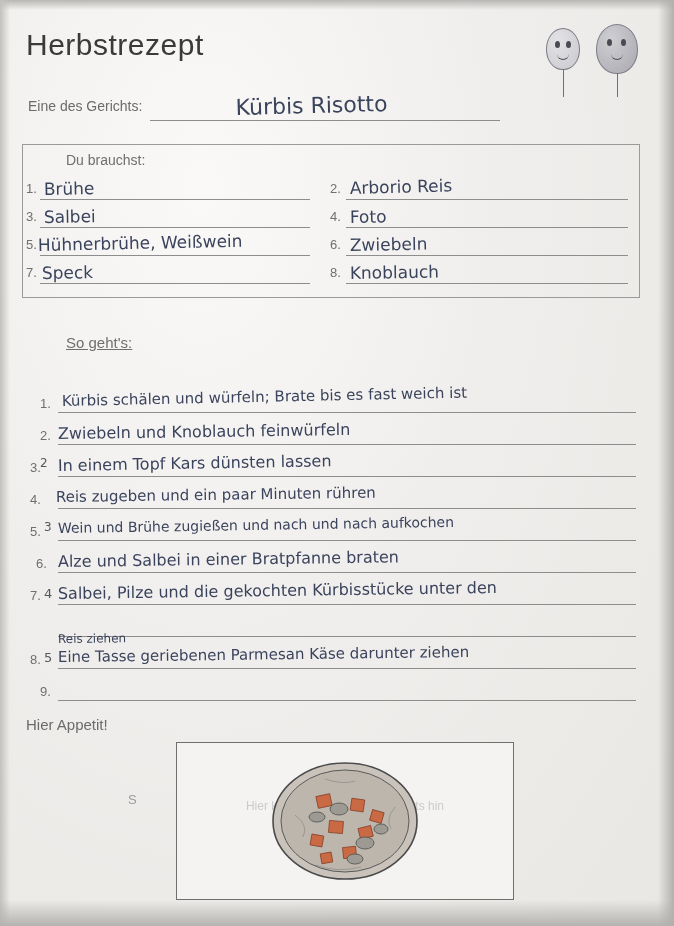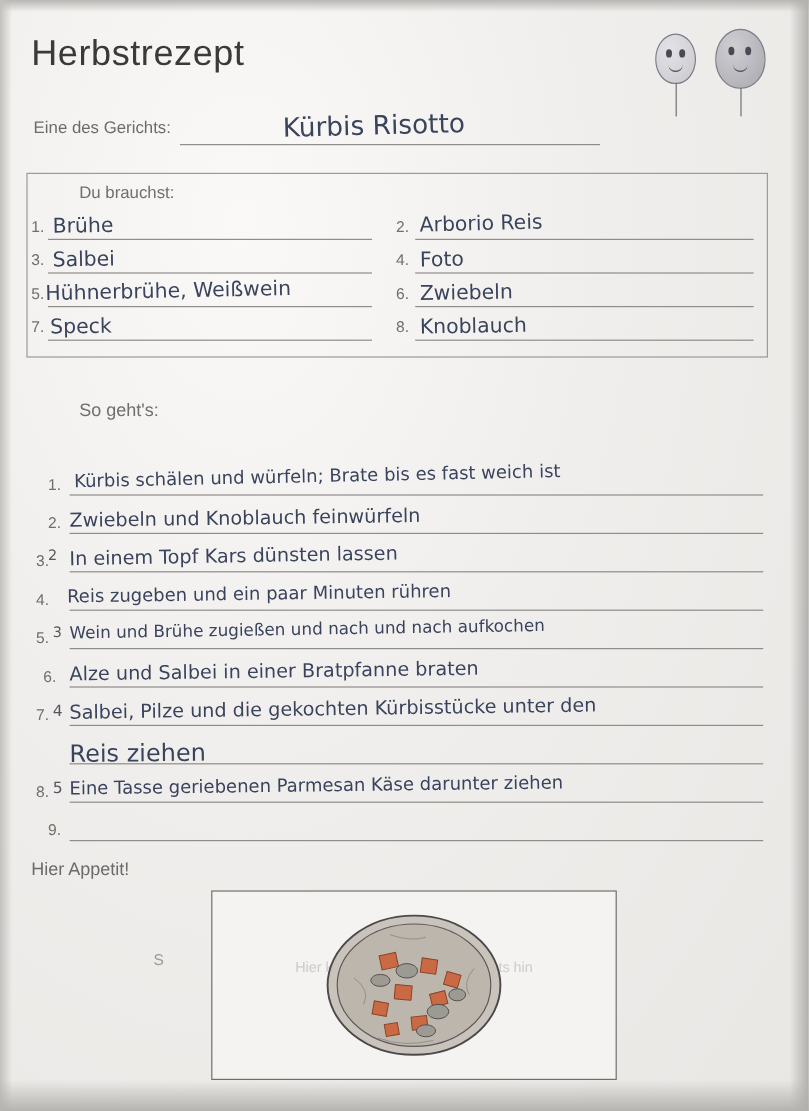--- a/index.html
+++ b/index.html
@@ -197,21 +197,21 @@
 
   <div class="hw ink" style="left:44px; top:179px; font-size:17px; transform:rotate(-1deg);">Brühe</div>
   <div class="hw ink" style="left:350px; top:178px; font-size:17px; transform:rotate(-1.5deg);">Arborio Reis</div>
   <div class="hw ink" style="left:44px; top:207px; font-size:17px; transform:rotate(-1deg);">Salbei</div>
   <div class="hw ink" style="left:350px; top:207px; font-size:17px; transform:rotate(-1deg);">Foto</div>
   <div class="hw ink" style="left:38px; top:235px; font-size:17px; transform:rotate(-1.2deg);">Hühnerbrühe, Weißwein</div>
   <div class="hw ink" style="left:350px; top:235px; font-size:17px; transform:rotate(-1deg);">Zwiebeln</div>
   <div class="hw ink" style="left:42px; top:263px; font-size:17px; transform:rotate(-1deg);">Speck</div>
   <div class="hw ink" style="left:350px; top:263px; font-size:17px; transform:rotate(-1deg);">Knoblauch</div>
 
-  <div class="sub-head" style="top:334px; font-size:15px;">So geht's:</div>
+  <div class="sub-head" style="top:334px; font-size:15px;text-decoration:underline;">So geht's:</div>
 
   <div class="rule" style="left:58px; top:412px; width:578px;"></div>
   <div class="rule" style="left:58px; top:444px; width:578px;"></div>
   <div class="rule" style="left:58px; top:476px; width:578px;"></div>
   <div class="rule" style="left:58px; top:508px; width:578px;"></div>
   <div class="rule" style="left:58px; top:540px; width:578px;"></div>
   <div class="rule" style="left:58px; top:572px; width:578px;"></div>
   <div class="rule" style="left:58px; top:604px; width:578px;"></div>
   <div class="rule" style="left:58px; top:636px; width:578px;"></div>
   <div class="rule" style="left:58px; top:668px; width:578px;"></div>
@@ -232,21 +232,21 @@
   <div class="hw pencil" style="left:44px; top:586px; font-size:13px;">4</div>
   <div class="hw pencil" style="left:44px; top:650px; font-size:13px;">5</div>
 
   <div class="hw ink" style="left:62px; top:392px; font-size:15px; transform:rotate(-1.2deg);">Kürbis schälen und würfeln; Brate bis es fast weich ist</div>
   <div class="hw ink" style="left:58px; top:424px; font-size:16px; transform:rotate(-0.8deg);">Zwiebeln und Knoblauch feinwürfeln</div>
   <div class="hw ink" style="left:58px; top:456px; font-size:16px; transform:rotate(-1deg);">In einem Topf Kars dünsten lassen</div>
   <div class="hw ink" style="left:56px; top:488px; font-size:15px; transform:rotate(-0.8deg);">Reis zugeben und ein paar Minuten rühren</div>
   <div class="hw ink" style="left:58px; top:520px; font-size:14px; transform:rotate(-0.9deg);">Wein und Brühe zugießen und nach und nach aufkochen</div>
   <div class="hw ink" style="left:58px; top:552px; font-size:16px; transform:rotate(-0.8deg);">Alze und Salbei in einer Bratpfanne braten</div>
   <div class="hw ink" style="left:58px; top:584px; font-size:16px; transform:rotate(-0.8deg);">Salbei, Pilze und die gekochten Kürbisstücke unter den</div>
-  <div class="hw ink" style="left:58px; top:616px; font-size:20px; transform:rotate(-0.6deg);">Reis ziehen</div>
+  <div class="hw ink" style="left:58px; top:632px; font-size:12px; transform:rotate(-0.6deg);">Reis ziehen</div>
   <div class="hw ink" style="left:58px; top:648px; font-size:15px; transform:rotate(-0.7deg);">Eine Tasse geriebenen Parmesan Käse darunter ziehen</div>
 
   <div class="printed" style="position:absolute; left:26px; top:716px; font-size:15px;">Hier Appetit!</div>
 
   <div id="photo-box">
     <div id="photo-hint-inner" style="position:absolute; left:18px; top:56px; width:300px; text-align:center; color:#cdcbc9; font-size:12px;">Hier kommt ein Foto des Gerichts hin</div>
     <svg class="dish" viewBox="0 0 180 132">
       <ellipse cx="90" cy="66" rx="72" ry="58" fill="#c9c3bb" stroke="#4a4a4a" stroke-width="1.6"></ellipse>
       <ellipse cx="90" cy="66" rx="64" ry="51" fill="#bdb6ad" stroke="#5a5a5a" stroke-width="1"></ellipse>
       <g fill="#c96a45" stroke="#8a4027" stroke-width="0.8">

